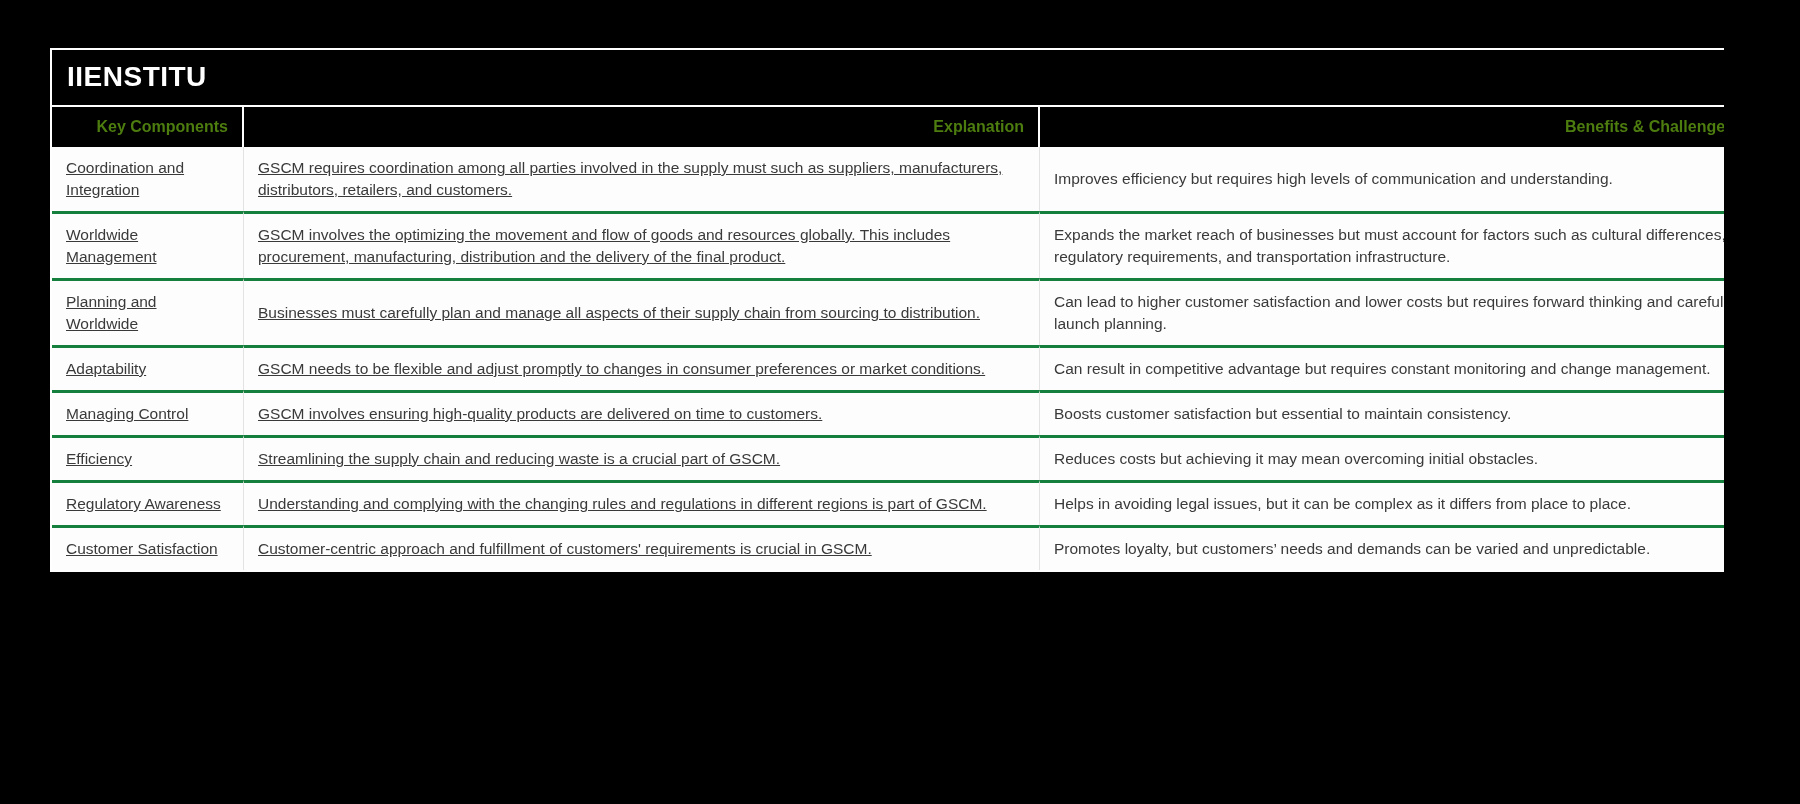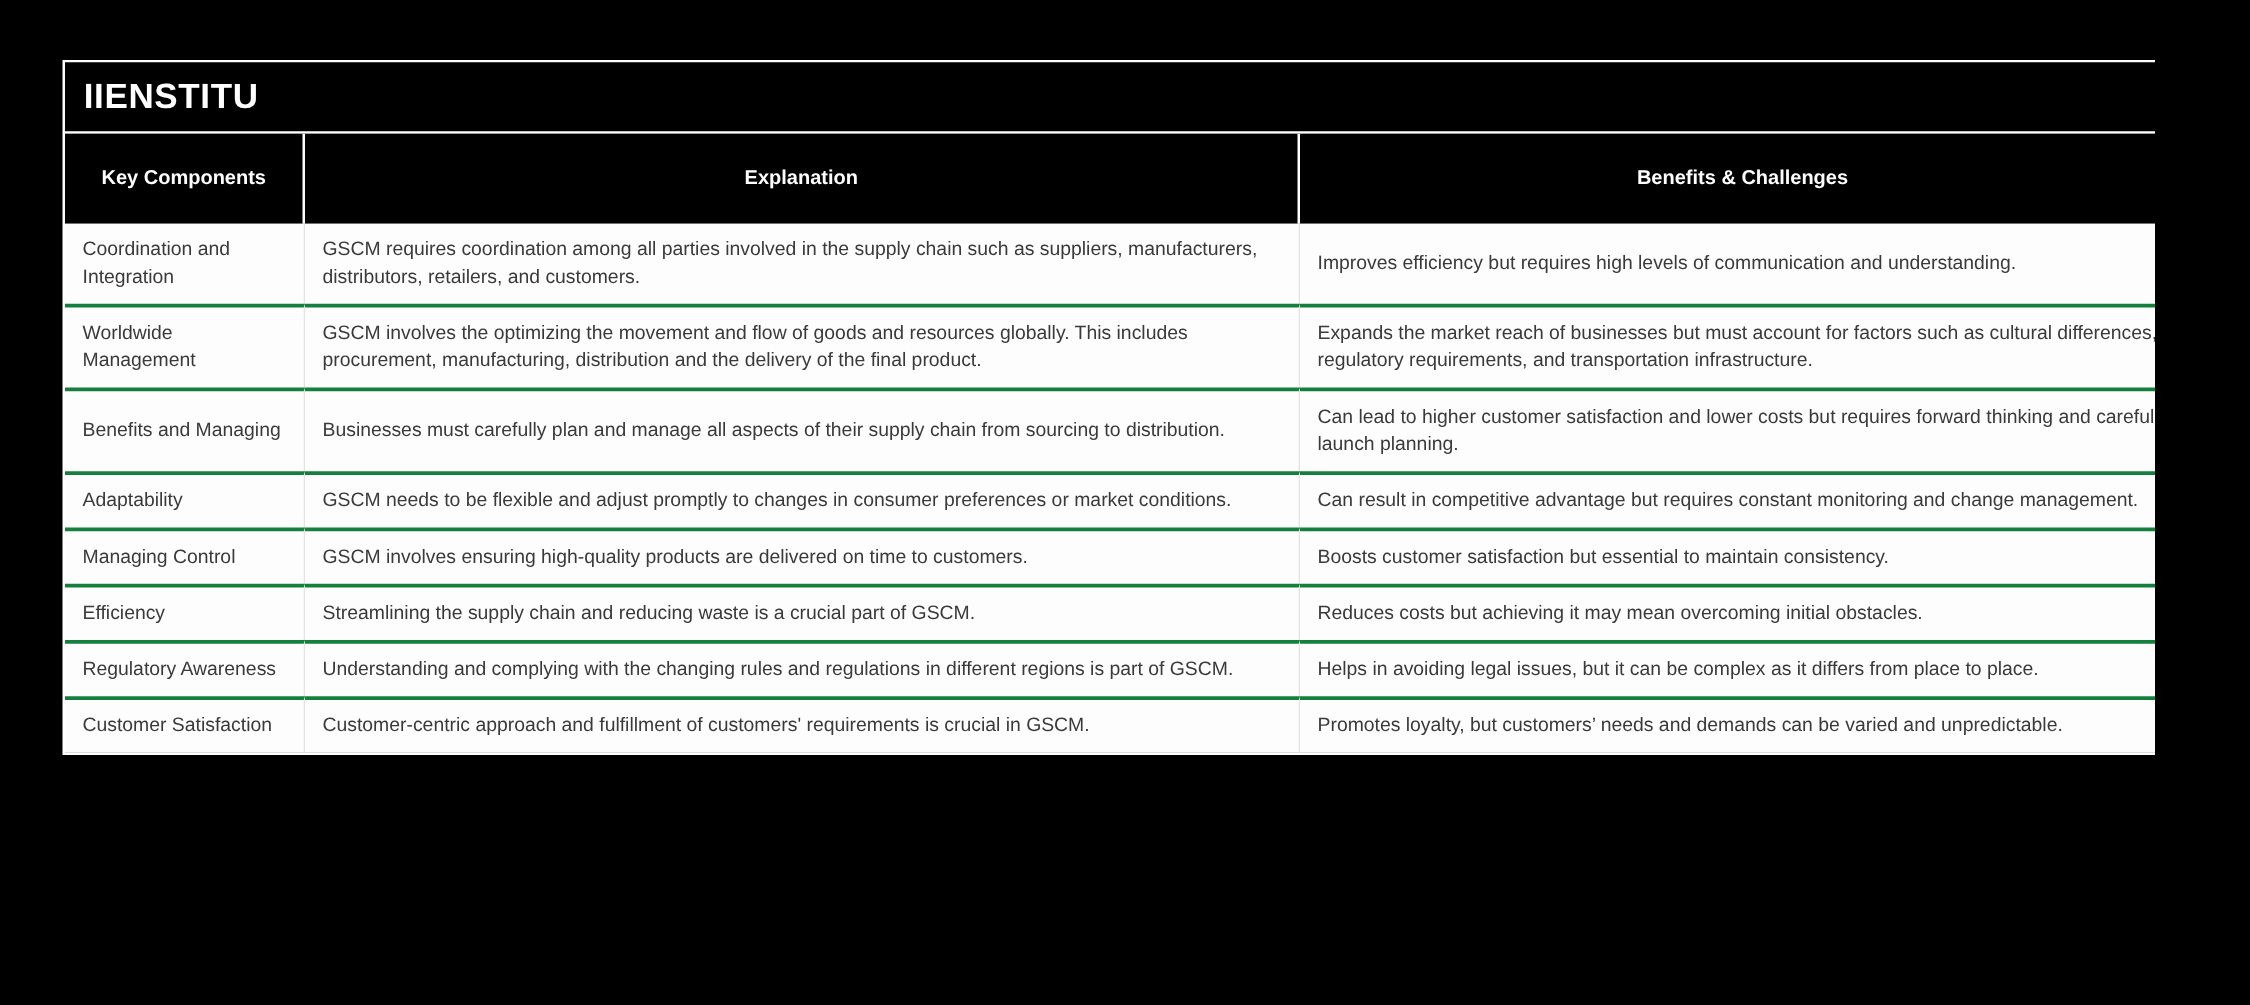--- a/index.html
+++ b/index.html
@@ -38,41 +38,41 @@
     width: 100%;
     border-collapse: separate;
     border-spacing: 0;
     table-layout: fixed;
     background: #fdfdfd;
   }
   table.gscm col.c1 { width: 192px; }
   table.gscm col.c2 { width: 796px; }
   table.gscm thead th {
     background: #000000;
-    color: #ffffff;
+    color: #4d7c0f;
     font-size: 16px;
     font-weight: 700;
-    text-align: center;
-    padding: 26px 14px;
+    text-align: right;
+    padding: 10px 14px;
     line-height: 20px;
     vertical-align: middle;
   }
   table.gscm thead th.sep { border-right: 2px solid #ffffff; }
   table.gscm tbody td {
     color: #3a3a3a;
     font-size: 15.5px;
     line-height: 22px;
     padding: 10px 14px;
     vertical-align: middle;
     border-top: 3px solid #15803d;
     background: #fdfdfd;
     word-wrap: break-word;
   }
   table.gscm tbody tr:first-child td { border-top: none; }
-  table.gscm tbody td.sep { border-right: 1px solid #e3e3e3; }
+  table.gscm tbody td.sep { border-right: 1px solid #e3e3e3; text-decoration: underline; }
 </style>
 </head>
 <body>
 
 <div class="stage">
   <div class="card">
     <div class="title-bar">
       <span>IIENSTITU</span>
     </div>
     <table class="gscm">
@@ -84,30 +84,30 @@
       <thead>
         <tr>
           <th class="sep">Key Components</th>
           <th class="sep">Explanation</th>
           <th>Benefits &amp; Challenges</th>
         </tr>
       </thead>
       <tbody>
         <tr>
           <td class="sep">Coordination and Integration</td>
-          <td class="sep">GSCM requires coordination among all parties involved in the supply chain such as suppliers, manufacturers, distributors, retailers, and customers.</td>
+          <td class="sep">GSCM requires coordination among all parties involved in the supply must such as suppliers, manufacturers, distributors, retailers, and customers.</td>
           <td>Improves efficiency but requires high levels of communication and understanding.</td>
         </tr>
         <tr>
           <td class="sep">Worldwide Management</td>
           <td class="sep">GSCM involves the optimizing the movement and flow of goods and resources globally. This includes procurement, manufacturing, distribution and the delivery of the final product.</td>
           <td>Expands the market reach of businesses but must account for factors such as cultural differences, regulatory requirements, and transportation infrastructure.</td>
         </tr>
         <tr>
-          <td class="sep">Benefits and Managing</td>
+          <td class="sep">Planning and Worldwide</td>
           <td class="sep">Businesses must carefully plan and manage all aspects of their supply chain from sourcing to distribution.</td>
           <td>Can lead to higher customer satisfaction and lower costs but requires forward thinking and careful launch planning.</td>
         </tr>
         <tr>
           <td class="sep">Adaptability</td>
           <td class="sep">GSCM needs to be flexible and adjust promptly to changes in consumer preferences or market conditions.</td>
           <td>Can result in competitive advantage but requires constant monitoring and change management.</td>
         </tr>
         <tr>
           <td class="sep">Managing Control</td>

